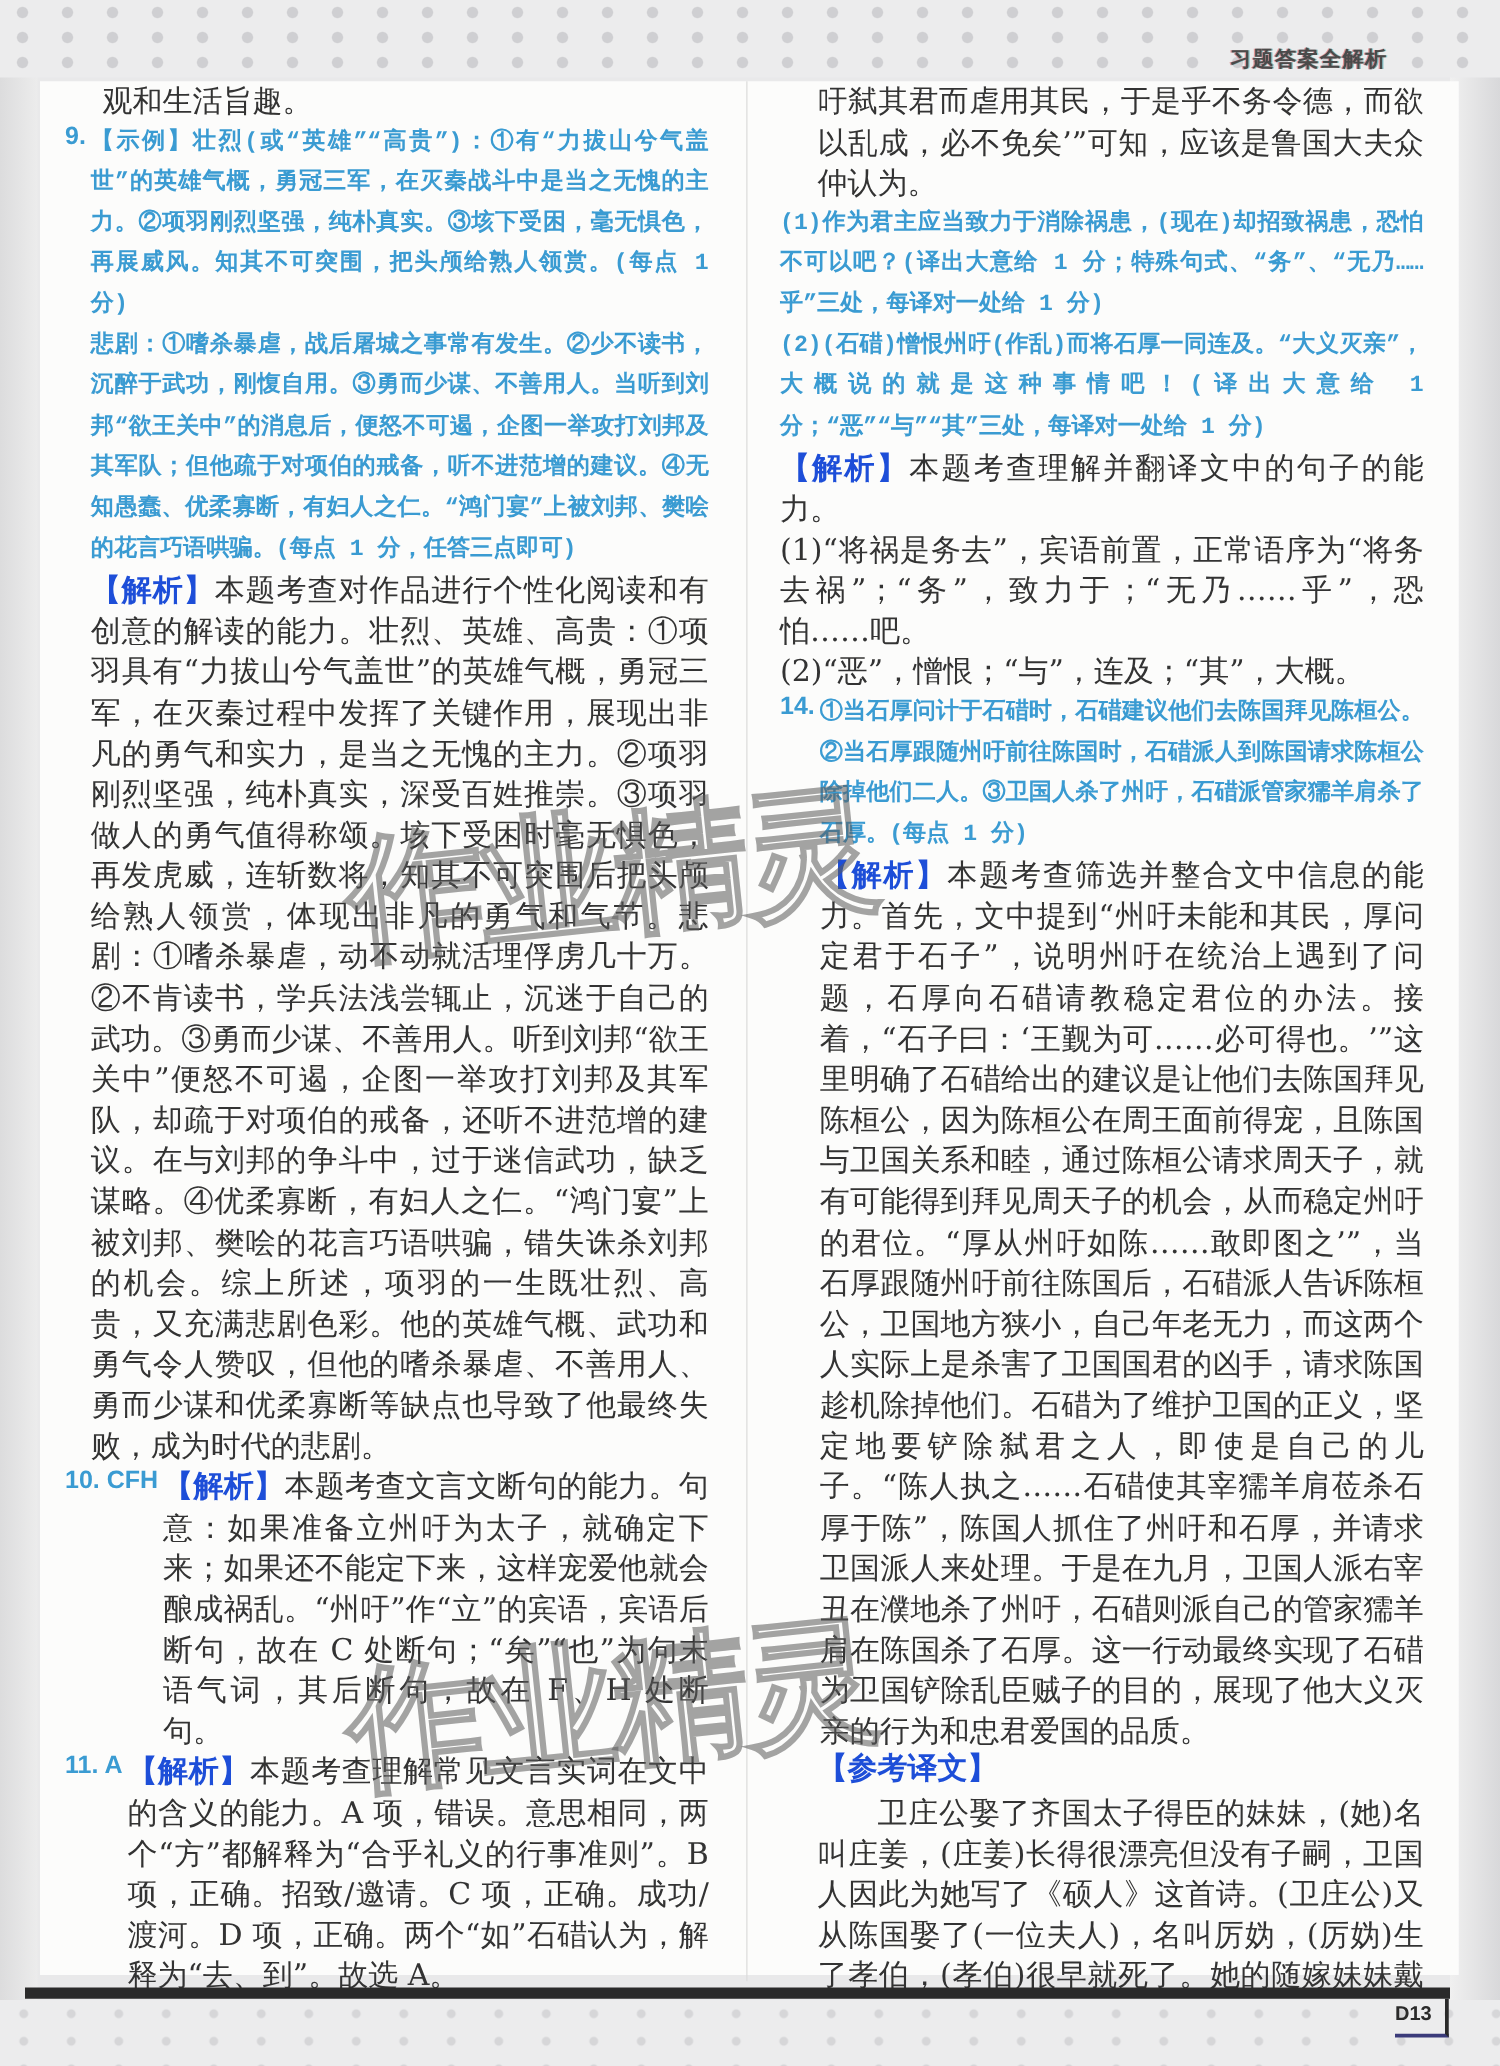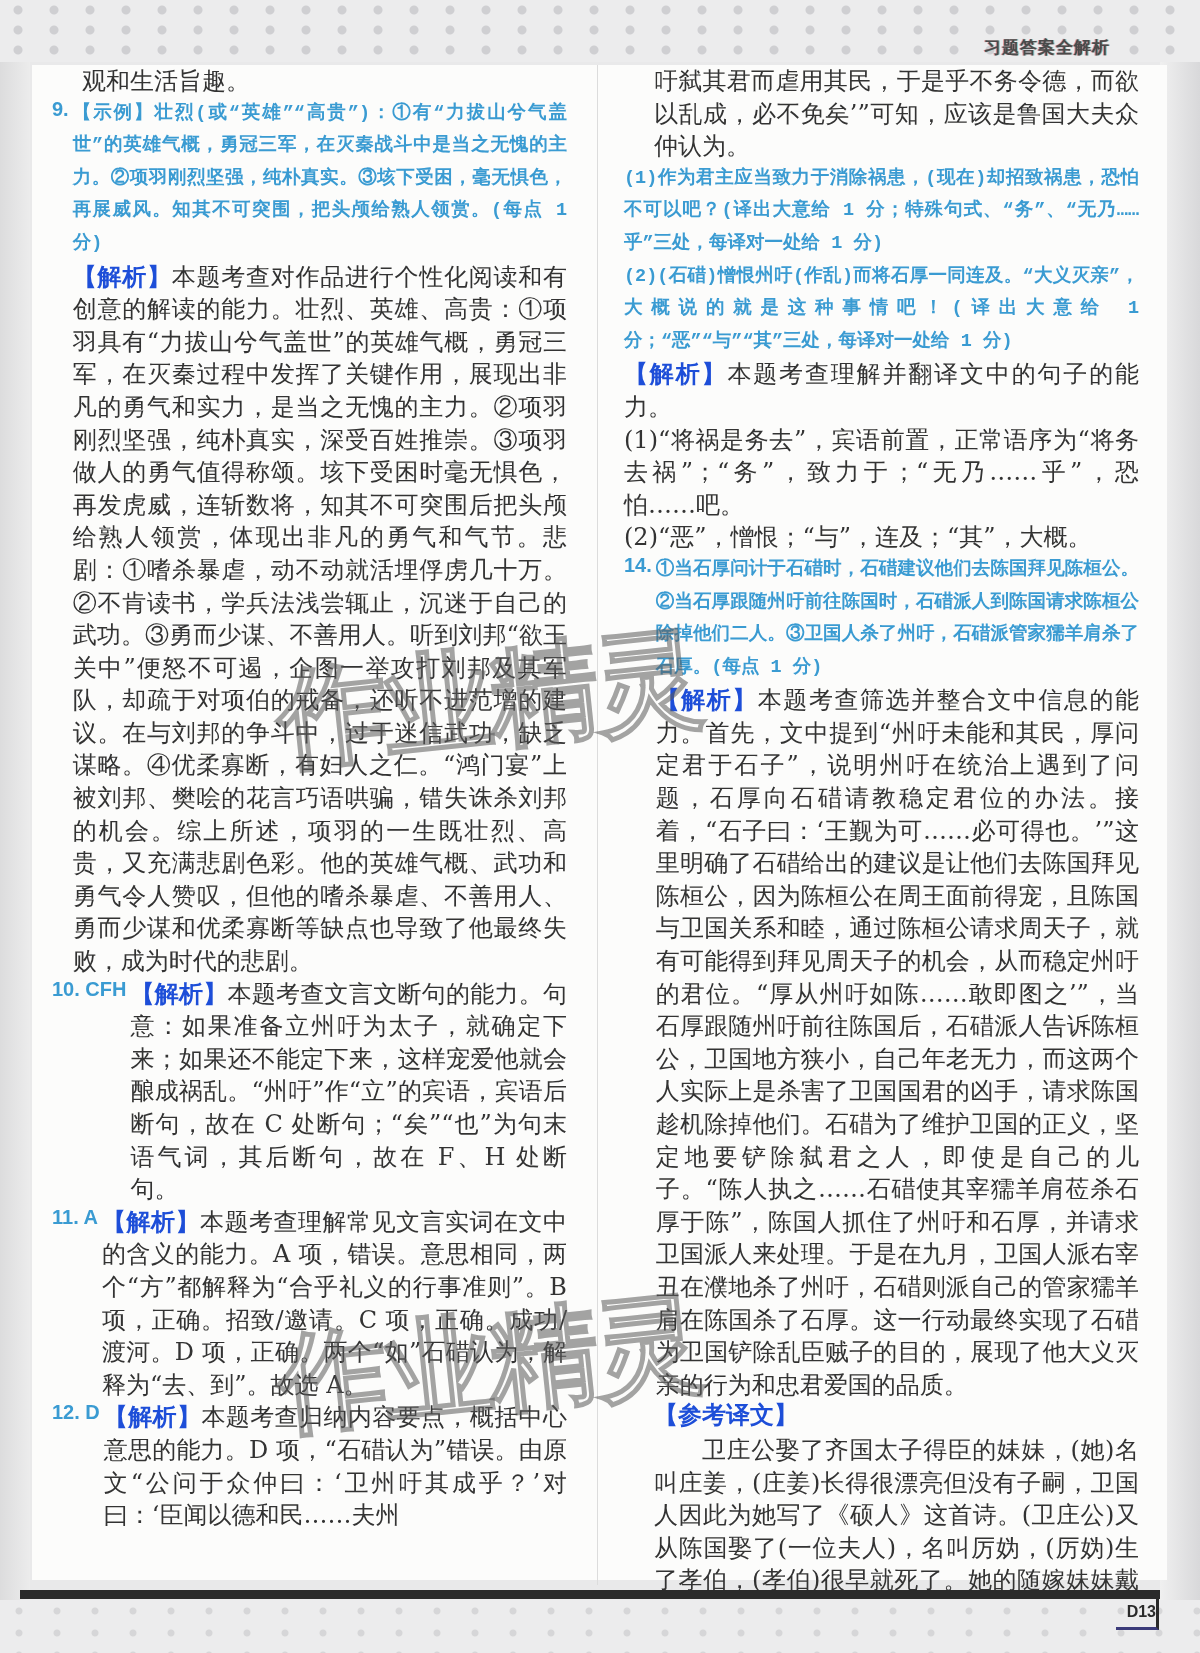--- a/index.html
+++ b/index.html
@@ -42,21 +42,21 @@
   .tag { font-weight: bold; color: #1d4ed8; }
   .item { display: flex; }
   .item .num { flex: 0 0 auto; width: auto; padding-right: 4px; }
   .item .body { flex: 1; }
   .indent10 { padding-left: 30px; }
   .para-indent { text-indent: 2em; }
   .footer-bar { position: absolute; left: 20px; top: 1590px; width: 1140px; height: 9px; background: #2a2a2a; }
   .footer-badge {
     position: absolute; left: 1116px; top: 1599px; width: 40px; height: 28px;
     font-family: "Liberation Sans", sans-serif; font-weight: bold; font-size: 16px; color: #2a2a2a;
-    text-align: right; line-height: 26px;
+    text-align: left; line-height: 26px;
     border-right: 3px solid #2a2a2a; border-bottom: 3px solid #3b3b7a;
   }
   .wm {
     position: absolute; font-family: "DejaVu Sans", sans-serif; font-size: 110px; font-weight: bold;
     color: transparent; -webkit-text-stroke: 1.5px rgba(90,90,90,0.55); letter-spacing: -4px;
     transform: rotate(-6deg); pointer-events: none;
   }
 </style>
 </head>
 <body>
@@ -69,20 +69,21 @@
 <div class="page">
   <div class="divider"></div>
 
   <div class="col left">
     <p class="p indent10">观和生活旨趣。</p>
 
     <div class="item">
       <span class="num">9.</span>
       <div class="body">
         <p class="p ans">【示例】壮烈(或“英雄”“高贵”)：①有“力拔山兮气盖世”的英雄气概，勇冠三军，在灭秦战斗中是当之无愧的主力。②项羽刚烈坚强，纯朴真实。③垓下受困，毫无惧色，再展威风。知其不可突围，把头颅给熟人领赏。(每点 1 分)</p>
+        <p class="p ans">悲剧：①嗜杀暴虐，战后屠城之事常有发生。②少不读书，沉醉于武功，刚愎自用。③勇而少谋、不善用人。当听到刘邦“欲王关中”的消息后，便怒不可遏，企图一举攻打刘邦及其军队；但他疏于对项伯的戒备，听不进范增的建议。④无知愚蠢、优柔寡断，有妇人之仁。“鸿门宴”上被刘邦、樊哙的花言巧语哄骗。(每点 1 分，任答三点即可)</p>
         <p class="p"><span class="tag">【解析】</span><span>本题考查对作品进行个性化阅读和有创意的解读的能力。壮烈、英雄、高贵：①项羽具有“力拔山兮气盖世”的英雄气概，勇冠三军，在灭秦过程中发挥了关键作用，展现出非凡的勇气和实力，是当之无愧的主力。②项羽刚烈坚强，纯朴真实，深受百姓推崇。③项羽做人的勇气值得称颂。垓下受困时毫无惧色，再发虎威，连斩数将，知其不可突围后把头颅给熟人领赏，体现出非凡的勇气和气节。悲剧：①嗜杀暴虐，动不动就活埋俘虏几十万。②不肯读书，学兵法浅尝辄止，沉迷于自己的武功。③勇而少谋、不善用人。听到刘邦“欲王关中”便怒不可遏，企图一举攻打刘邦及其军队，却疏于对项伯的戒备，还听不进范增的建议。在与刘邦的争斗中，过于迷信武功，缺乏谋略。④优柔寡断，有妇人之仁。“鸿门宴”上被刘邦、樊哙的花言巧语哄骗，错失诛杀刘邦的机会。综上所述，项羽的一生既壮烈、高贵，又充满悲剧色彩。他的英雄气概、武功和勇气令人赞叹，但他的嗜杀暴虐、不善用人、勇而少谋和优柔寡断等缺点也导致了他最终失败，成为时代的悲剧。</span></p>
       </div>
     </div>
 
     <div class="item">
       <span class="num">10. CFH</span>
       <div class="body">
         <p class="p"><span class="tag">【解析】</span><span>本题考查文言文断句的能力。句意：如果准备立州吁为太子，就确定下来；如果还不能定下来，这样宠爱他就会酿成祸乱。“州吁”作“立”的宾语，宾语后断句，故在 C 处断句；“矣”“也”为句末语气词，其后断句，故在 F、H 处断句。</span></p>
       </div>
     </div>

